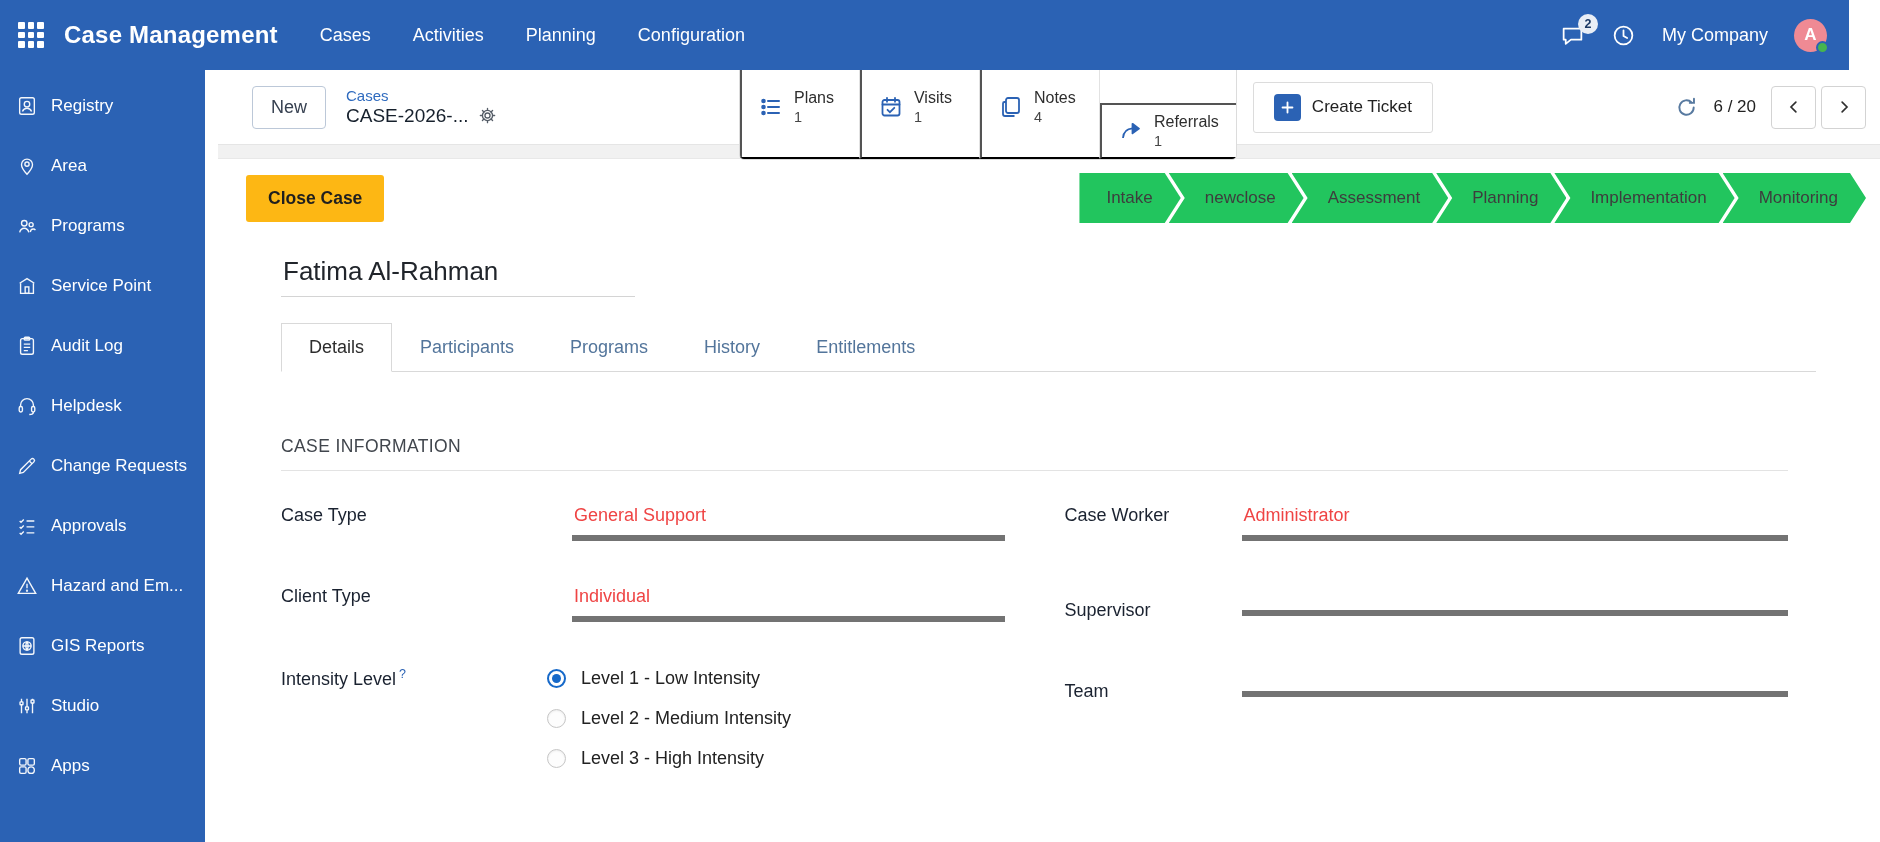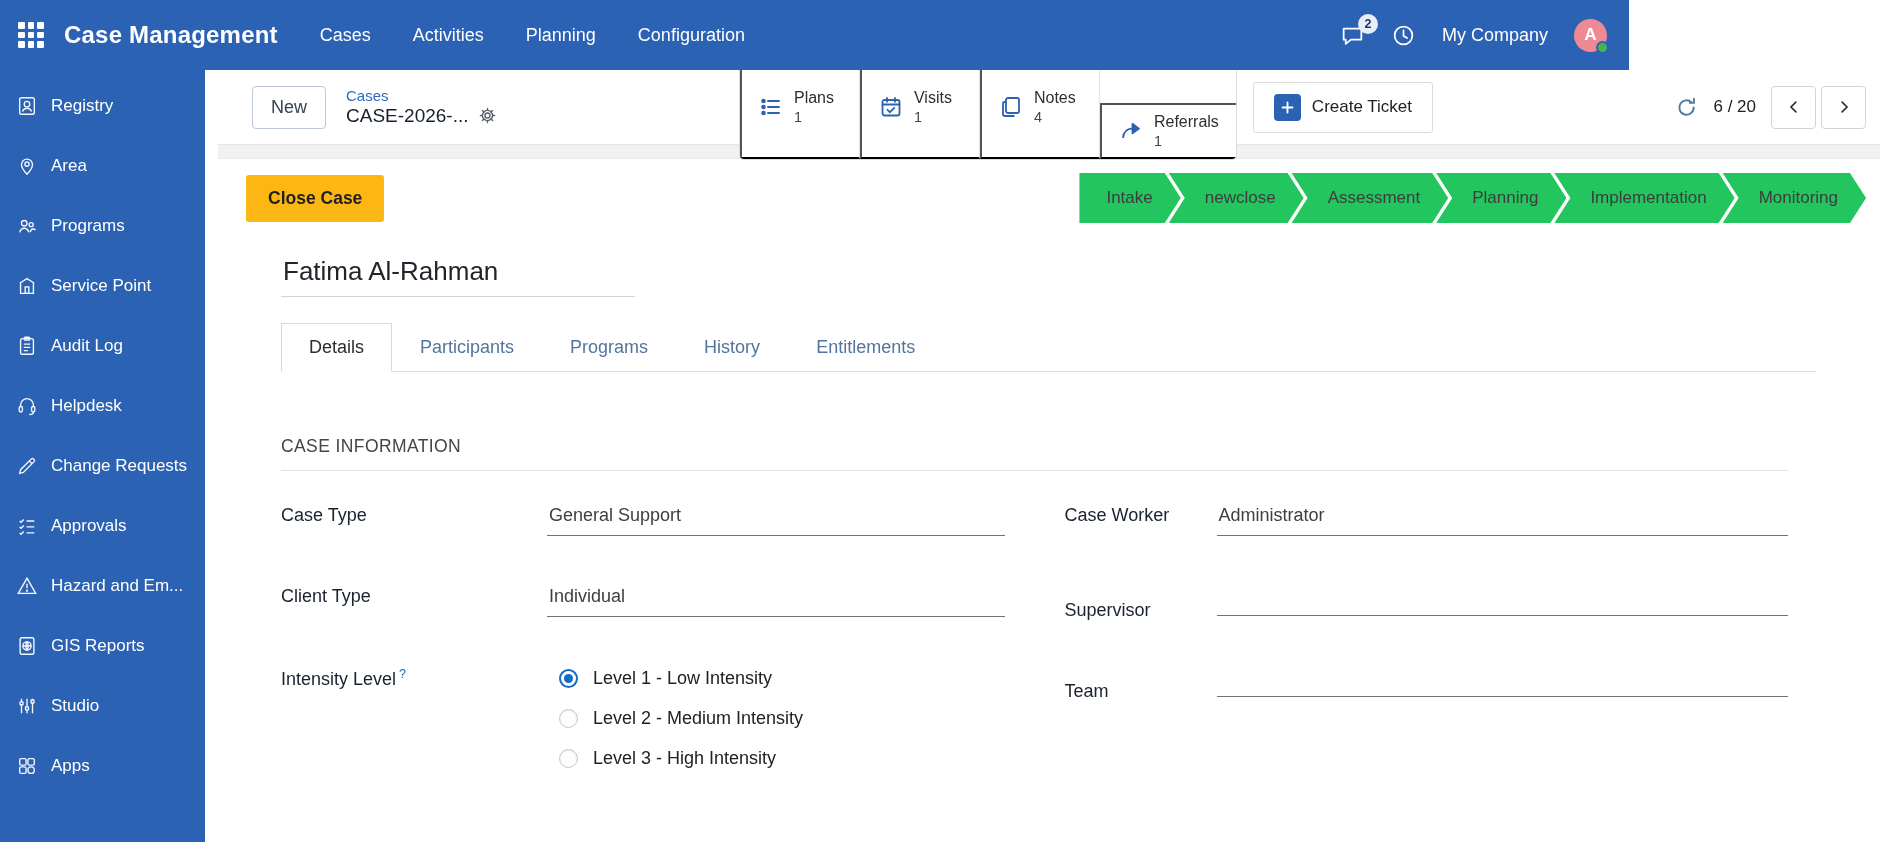--- a/index.html
+++ b/index.html
@@ -1,20 +1,20 @@
 <!DOCTYPE html>
 <html><head>
 <meta charset="utf-8">
 <style>
   * { box-sizing: border-box; margin: 0; padding: 0; }
   html,body { width:1880px; height:842px; overflow:hidden; background:#fff;
     font-family:"Liberation Sans", sans-serif; }
 
   
-  .topbar { position:fixed; top:0; left:0; width:1629px; height:70px; background:#2b62b4;
+  .topbar { position:fixed; top:0; left:0; width:1849px; height:70px; background:#2b62b4;
     display:flex; align-items:center; justify-content:space-between; padding:0 22px 0 18px;
     color:#fff; z-index:50; }
   .nav-left { display:flex; align-items:center; }
   .apps-grid { width:26px; height:26px; display:grid; grid-template-columns:repeat(3,1fr);
     gap:3px; margin-right:20px; cursor:pointer; }
   .apps-grid span { background:#fff; border-radius:1px; }
   .app-title { font-size:24px; font-weight:700; letter-spacing:.2px; margin-right:42px; white-space:nowrap; }
   .top-menu { display:flex; gap:42px; font-size:18px; }
   .top-menu .mi { cursor:pointer; white-space:nowrap; }
   .nav-right { display:flex; align-items:center; gap:26px; }
@@ -96,26 +96,26 @@
   .rec-name { font-size:26px; color:#21252b; border-bottom:1px solid #d4d4d4; width:354px;
     padding:2px 2px 9px 2px; margin:6px 0 26px 0; cursor:text; }
   .tabs { display:flex; border-bottom:1px solid #d9d9d9; margin-right:-28px; }
   .tab { padding:13px 27px; font-size:18px; color:#53759b; cursor:pointer;
     border:1px solid transparent; margin-bottom:-1px; white-space:nowrap; }
   .tab.active { background:#fff; border-color:#d9d9d9 #d9d9d9 #fff #d9d9d9; color:#2d2d2d; }
   .section-title { margin-top:64px; font-size:17.5px; font-weight:400; color:#41464d; letter-spacing:.4px; }
   .section-hr { border:none; border-top:1px solid #e3e3e3; margin:13px 0 34px 0; }
   .cols { display:grid; grid-template-columns:1fr 1fr; column-gap:60px; }
   .frow { display:flex; align-items:baseline; margin-bottom:37px; min-height:44px; }
-  .frow.radios { align-items:flex-start;gap:12px; }
+  .frow.radios { align-items:flex-start; }
   .flabel { font-size:18px; color:#1a2230; font-weight:500; }
   .col-left .flabel { flex:0 0 266px; }
   .col-right .flabel { flex:0 0 152px; }
-  .fvalue { flex:1; border-bottom:1px solid #737373; font-size:18px; color:#404040;
-    padding:0 2px 9px 2px; min-height:30px; cursor:text; }
+  .fvalue { flex:1; border-bottom:6px solid #737373; font-size:18px; color:#ef4444;
+    padding:0 2px 9px 2px; min-height:30px; cursor:text;margin-left:25px; }
   .help { color:#2b62b4; font-size:12.5px; vertical-align:super; margin-left:3px; cursor:pointer; }
   .radio-group { display:flex; flex-direction:column; gap:19px; padding-top:1px; }
   .radio-opt { display:flex; align-items:center; gap:15px; font-size:18px; color:#222;
     font-weight:500; cursor:pointer; }
   .radio { width:19px; height:19px; border-radius:50%; position:relative; flex:0 0 auto; }
   .radio.checked { border:2px solid #1669c9; background:#fff; }
   .radio.checked::after { content:""; position:absolute; inset:3px; border-radius:50%; background:#1669c9; }
   .radio.un { border:1px solid #c6c6c6; background:#fdfdfd; box-shadow:inset 0 1px 2px rgba(0,0,0,.07); }
 </style>
 </head>

